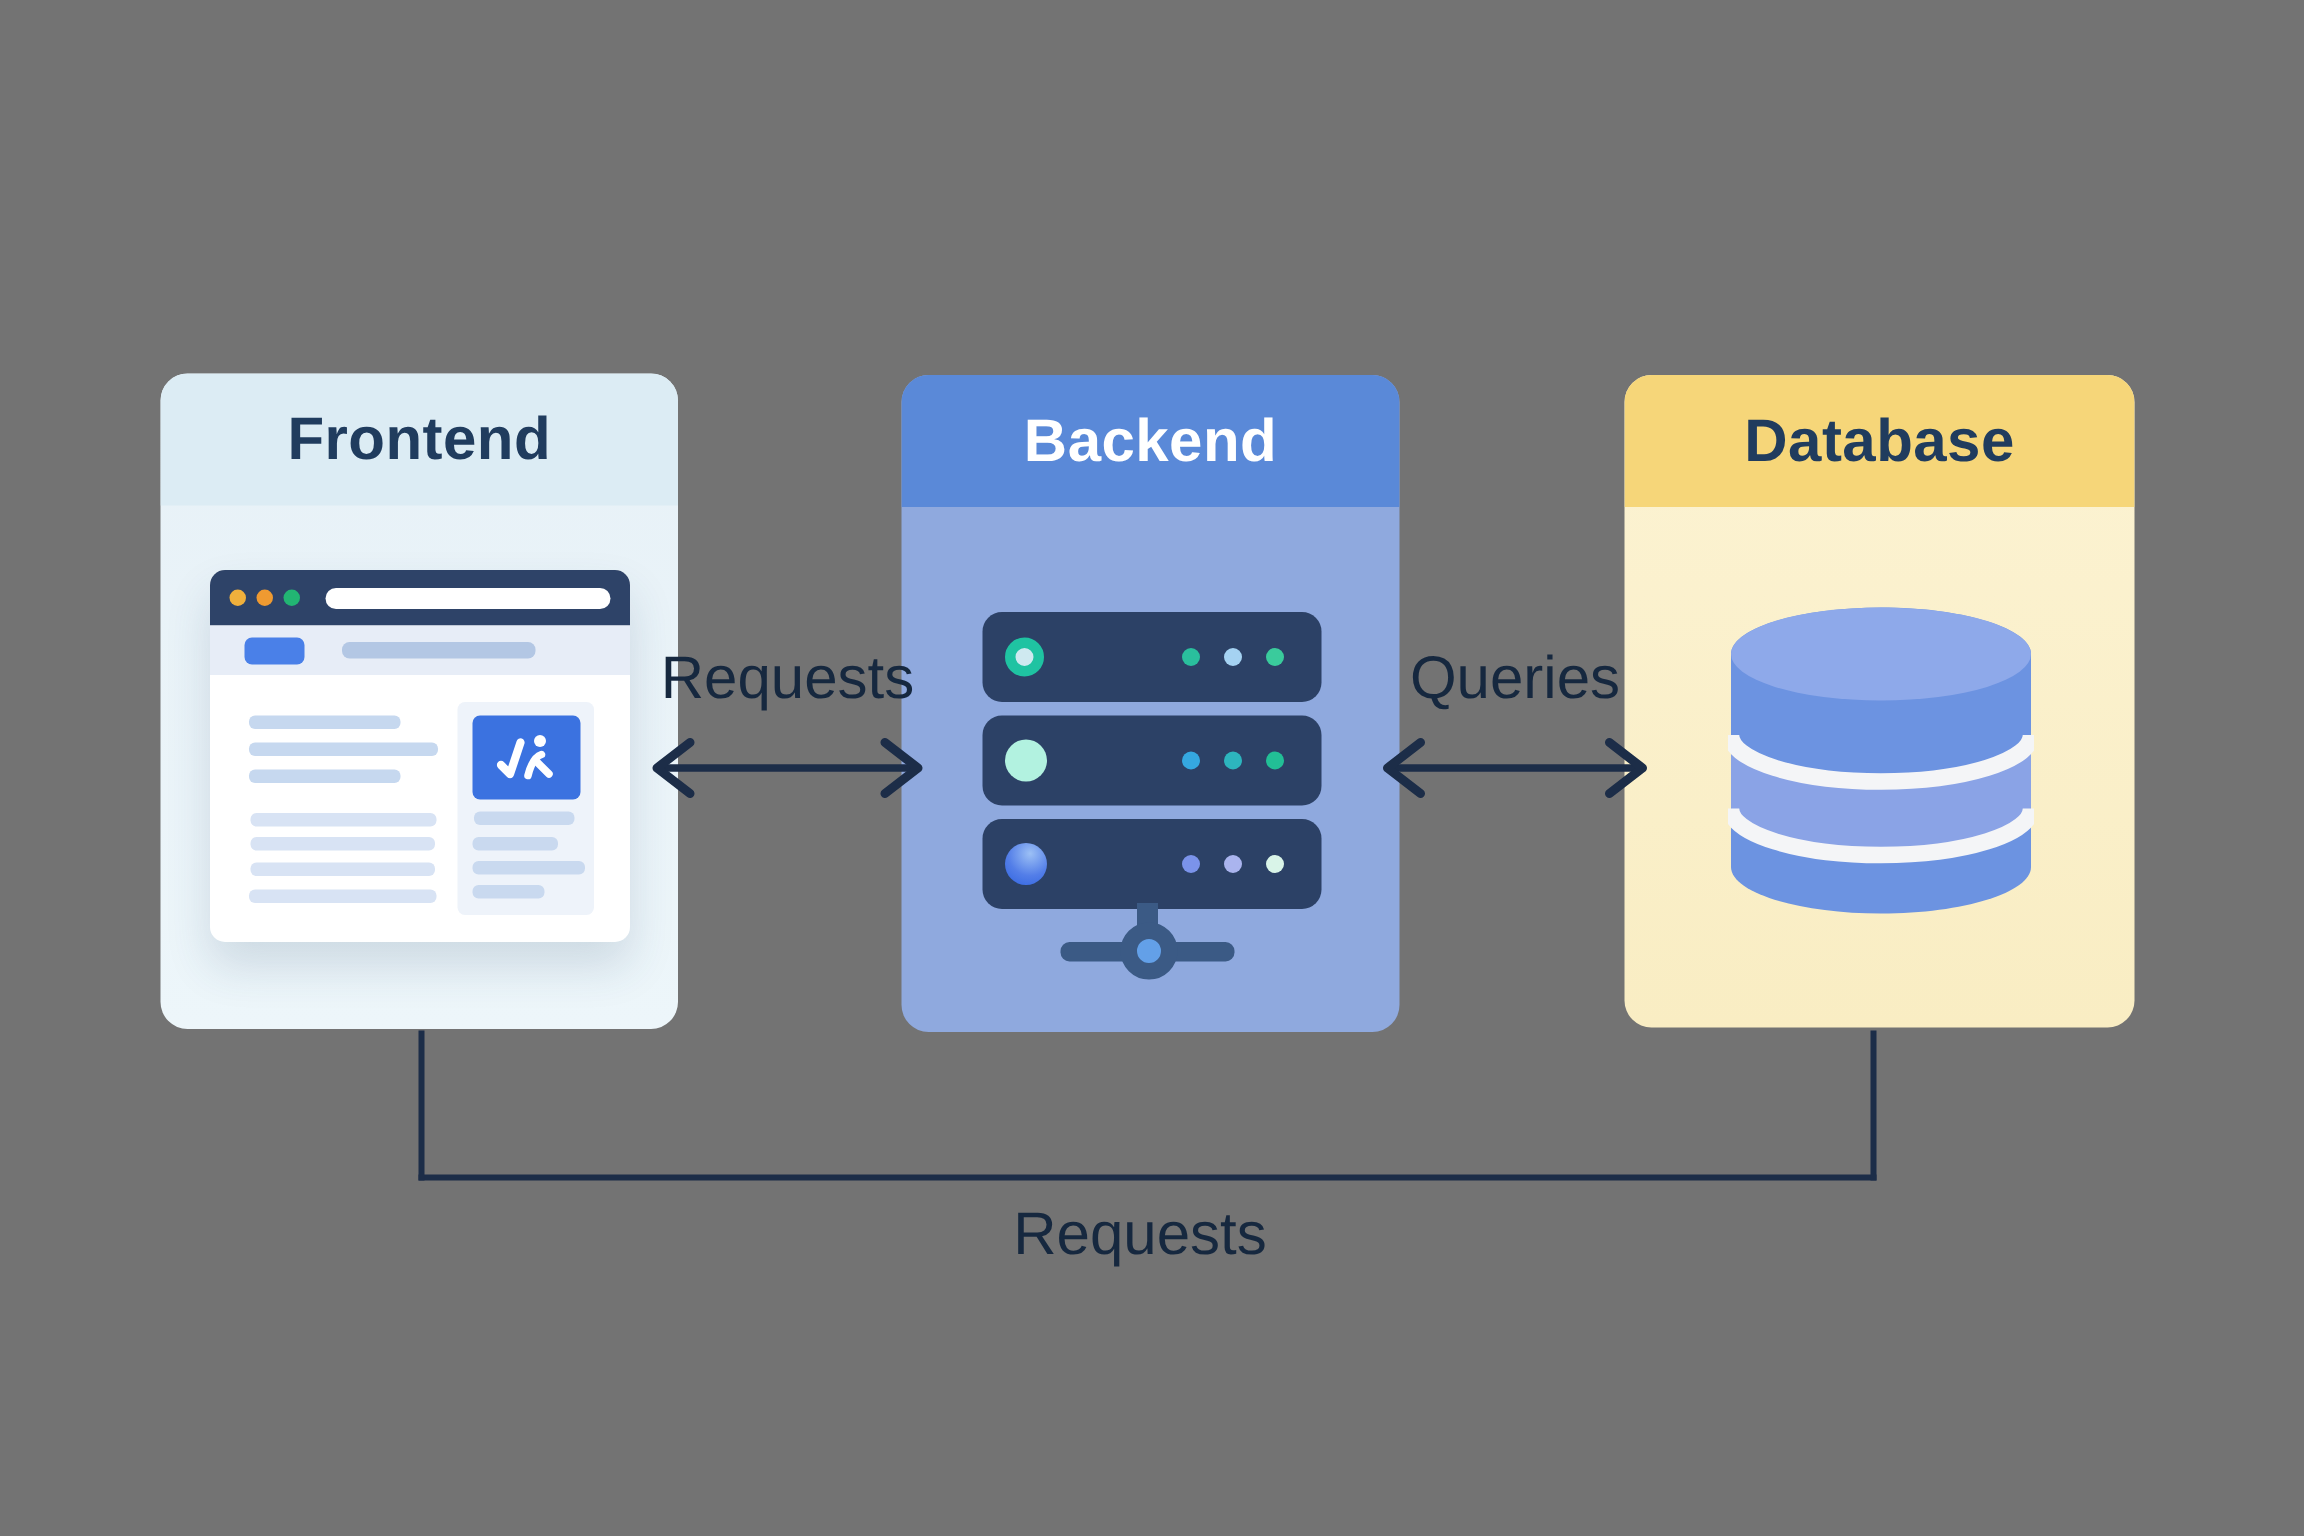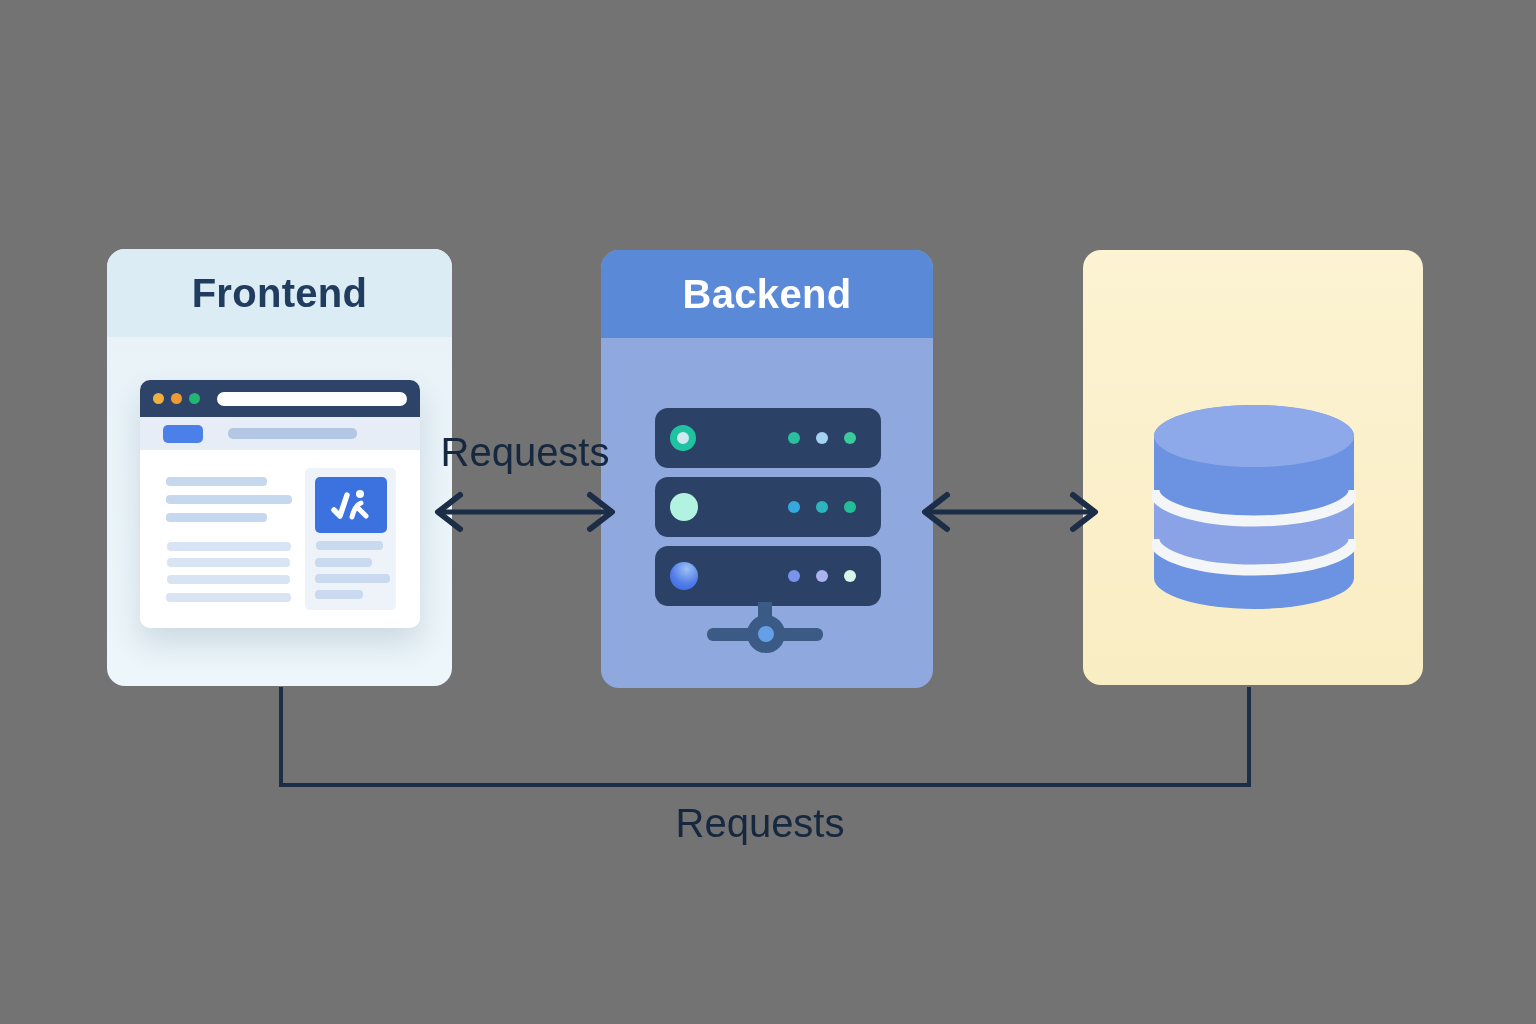--- a/index.html
+++ b/index.html
@@ -146,36 +146,40 @@
           <div class="sdot" style="background:#d9f4e8;"></div>
         </div>
       </div>
       <div class="net-stem"></div>
       <div class="net-bar"></div>
       <div class="net-ring"></div>
     </div>
   </div>
 
   <div class="card" id="card-database">
+    <div class="card-header">
+      <div class="card-title">Database</div>
+    </div>
     <svg class="cylinder" width="204" height="210" viewBox="0 0 204 210">
       <path d="M2 34 C2 17 47 3 102 3 C157 3 202 17 202 34 L202 176 C202 193 157 207 102 207 C47 207 2 193 2 176 Z" fill="#6c93e1"></path>
       <ellipse cx="102" cy="34" rx="100" ry="31" fill="#8ea9ea"></ellipse>
       <path d="M2 91 A100 31 0 0 0 202 91 L202 136 A100 31 0 0 1 2 136 Z" fill="#8aa3e6"></path>
       <path d="M2 88 A100 31 0 0 0 202 88" stroke="#f4f5f7" stroke-width="11" fill="none"></path>
       <path d="M2 137 A100 31 0 0 0 202 137" stroke="#f4f5f7" stroke-width="11" fill="none"></path>
     </svg>
   </div>
 
   <div class="edge-label" style="left:430px; top:430px; width:190px;">Requests</div>
   <svg class="arrow" style="left:430px; top:490px;" width="190" height="44" viewBox="0 0 190 44">
     <line x1="8" y1="22" x2="182" y2="22" stroke="#1c2d48" stroke-width="5"></line>
     <polyline points="30,5 8,22 30,39" fill="none" stroke="#1c2d48" stroke-width="6" stroke-linecap="round" stroke-linejoin="round"></polyline>
     <polyline points="160,5 182,22 160,39" fill="none" stroke="#1c2d48" stroke-width="6" stroke-linecap="round" stroke-linejoin="round"></polyline>
   </svg>
 
+  <div class="edge-label" style="left:917px; top:430px; width:186px;">Queries</div>
   <svg class="arrow" style="left:917px; top:490px;" width="186" height="44" viewBox="0 0 186 44">
     <line x1="8" y1="22" x2="178" y2="22" stroke="#1c2d48" stroke-width="5"></line>
     <polyline points="30,5 8,22 30,39" fill="none" stroke="#1c2d48" stroke-width="6" stroke-linecap="round" stroke-linejoin="round"></polyline>
     <polyline points="156,5 178,22 156,39" fill="none" stroke="#1c2d48" stroke-width="6" stroke-linecap="round" stroke-linejoin="round"></polyline>
   </svg>
 
   <div class="elbow"></div>
   <div class="edge-label" style="left:560px; top:801px; width:400px;">Requests</div>
 
 </div>

